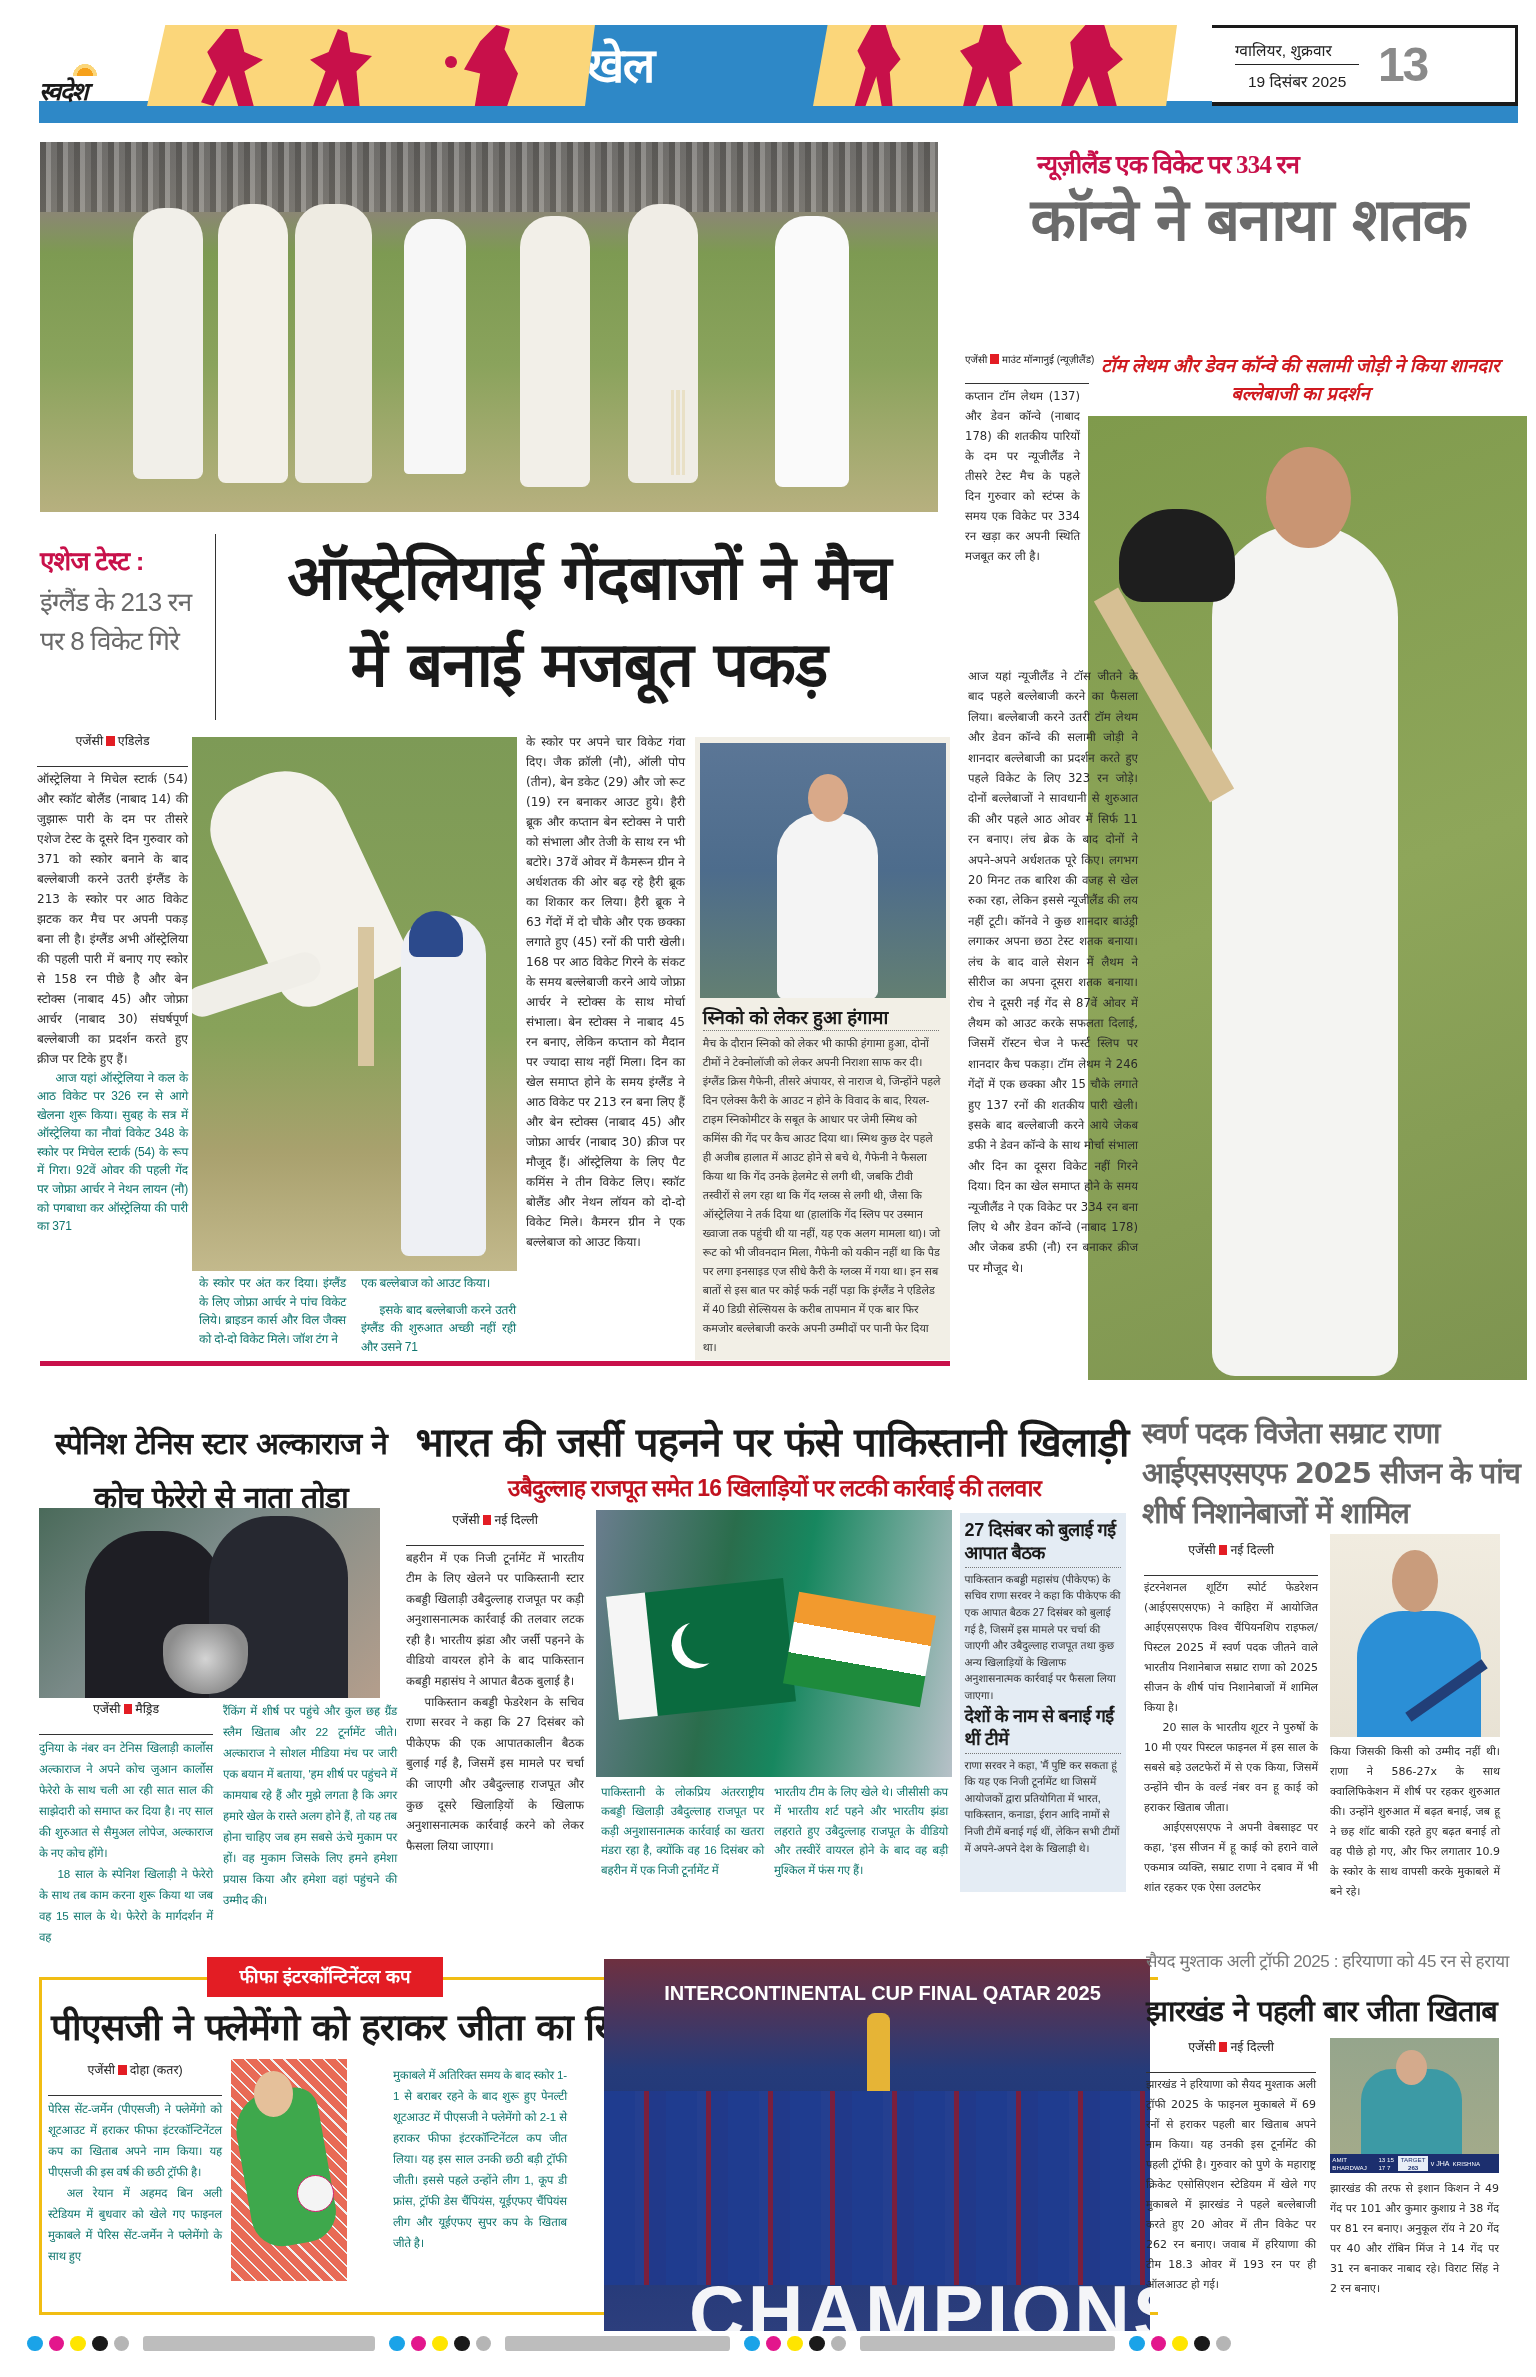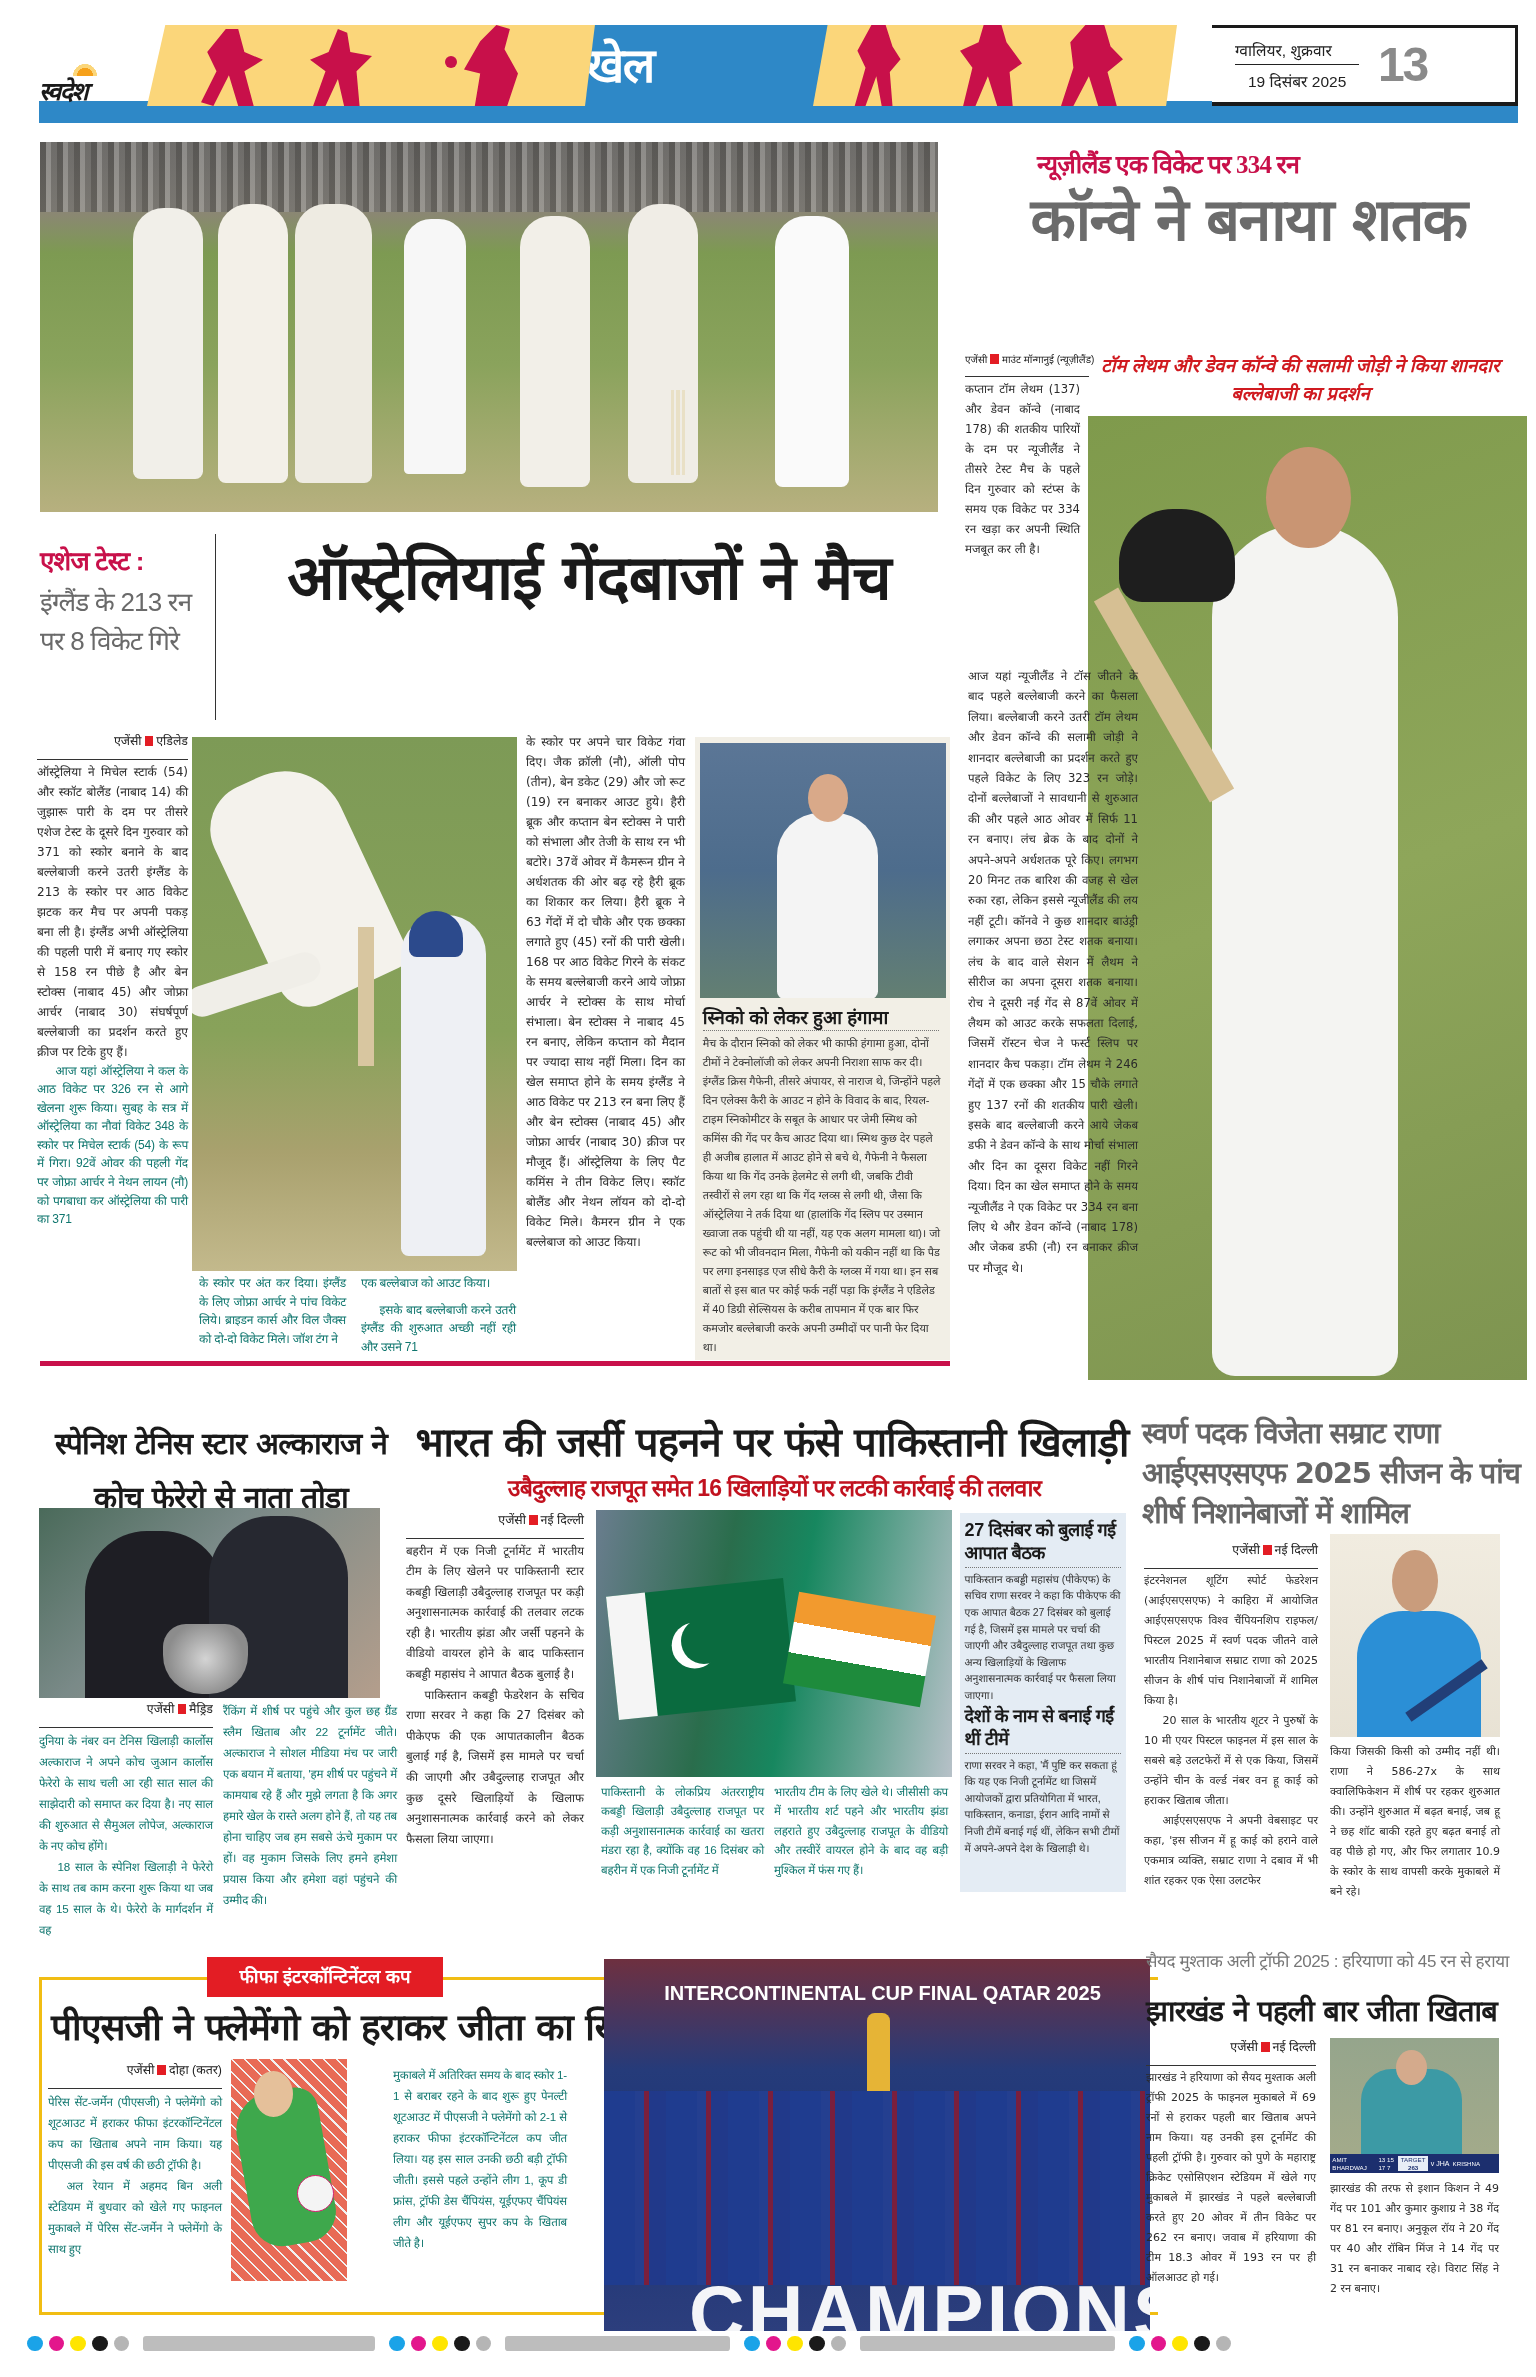--- a/index.html
+++ b/index.html
@@ -1,20 +1,20 @@
 <!DOCTYPE html>
 <html style="font-size:12.4px"><head>
 <meta charset="utf-8">
 <style>
 *{box-sizing:border-box;margin:0;padding:0}
 body{width:1537px;height:2377px;background:#fff;font-family:"DejaVu Sans",sans-serif;color:#222;position:relative;overflow:hidden}
 .abs{position:absolute}
 .txt{font-size:12px;line-height:20px;text-align:justify;color:#2a2a2a;font-family:"DejaVu Sans",sans-serif}
 .txtc{font-size:12px;line-height:18.6px;text-align:justify;color:#0f766e;font-family:"Liberation Sans",sans-serif;letter-spacing:-0.2px}
-.dateline{font-size:12.4px;text-align:right;border-bottom:1.5px solid #333;padding-bottom:10px;margin-bottom:1.5px;color:#222;font-family:"Liberation Sans",sans-serif}
+.dateline{font-size:12.4px;text-align:center;border-bottom:1.5px solid #333;padding-bottom:17px;margin-bottom:1.5px;color:#222;font-family:"Liberation Sans",sans-serif}
 .sq{display:inline-block;width:8.5px;height:10px;background:#e31d24;margin:0 3.1px;vertical-align:-0.8px}
 .photo{position:absolute;overflow:hidden}
 .hd{font-family:"DejaVu Sans",sans-serif;font-weight:bold;color:#1a1a1a;letter-spacing:-0.8px}
 
 .banner{position:absolute;left:39px;top:25px;width:1479px;height:98px}
 .reg{position:absolute;bottom:0;height:22px;width:100%;background:#2e88c7}
 .yel{position:absolute;top:0;height:81px;background:#fbd67a}
 .fig{position:absolute;bottom:0;background:#c8104a}
 .dot{width:15.5px;height:15.5px;border-radius:50%}
 .bar{height:15.5px;background:#bdbdbd;border-radius:3.1px;position:relative}
@@ -64,20 +64,21 @@
   <div class="abs" style="left:735px;top:74px;width:74px;height:271px;background:#fafafa;border-radius:31px 31px 7.7px 7.7px"></div>
 </div>
 
 <div class="abs" style="left:40px;top:542px;width:163px">
   <div style="font-size:26px;font-weight:bold;color:#c8104a;font-family:'Liberation Sans',sans-serif;letter-spacing:-0.8px">एशेज टेस्ट :</div>
   <div style="font-size:26px;line-height:39px;color:#6a6a6a;font-family:'Liberation Sans',sans-serif;letter-spacing:-0.8px;margin-top:4.6px">इंग्लैंड के 213 रन पर 8 विकेट गिरे</div>
 </div>
 <div class="abs" style="left:215px;top:534px;width:0;height:186px;border-left:1.5px solid #333"></div>
 <div class="abs hd" style="left:225px;top:534px;width:728px;font-size:62px;line-height:87px;text-align:center">
   <div>ऑस्ट्रेलियाई गेंदबाजों ने मैच</div>
+  <div>में बनाई मजबूत पकड़</div>
 </div>
 
 <div class="abs" style="left:37px;top:732px;width:151px">
   <div class="dateline"><span>एजेंसी</span><span class="sq"></span><span>एडिलेड</span></div>
   <p class="txt">ऑस्ट्रेलिया ने मिचेल स्टार्क (54) और स्कॉट बोलैंड (नाबाद 14) की जुझारू पारी के दम पर तीसरे एशेज टेस्ट के दूसरे दिन गुरुवार को 371 को स्कोर बनाने के बाद बल्लेबाजी करने उतरी इंग्लैंड के 213 के स्कोर पर आठ विकेट झटक कर मैच पर अपनी पकड़ बना ली है। इंग्लैंड अभी ऑस्ट्रेलिया की पहली पारी में बनाए गए स्कोर से 158 रन पीछे है और बेन स्टोक्स (नाबाद 45) और जोफ्रा आर्चर (नाबाद 30) संघर्षपूर्ण बल्लेबाजी का प्रदर्शन करते हुए क्रीज पर टिके हुए हैं।</p>
   <p class="txtc" style="text-indent:18.6px">आज यहां ऑस्ट्रेलिया ने कल के आठ विकेट पर 326 रन से आगे खेलना शुरू किया। सुबह के सत्र में ऑस्ट्रेलिया का नौवां विकेट 348 के स्कोर पर मिचेल स्टार्क (54) के रूप में गिरा। 92वें ओवर की पहली गेंद पर जोफ्रा आर्चर ने नेथन लायन (नौ) को पगबाधा कर ऑस्ट्रेलिया की पारी का 371</p>
 </div>
 
 <div class="photo" style="left:192px;top:737px;width:325px;height:534px;background:linear-gradient(180deg,#7d9a56 0%,#88a25a 55%,#a9a16e 78%,#c3b98c 100%)">
   <div class="abs" style="left:46px;top:31px;width:132px;height:232px;background:#f4f2ec;border-radius:46px 62px 15.5px 31px;transform:rotate(-25deg)"></div>

